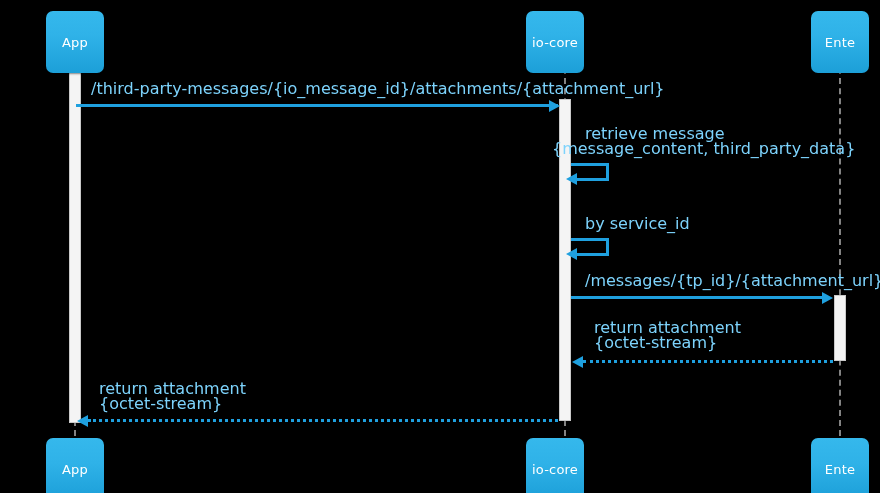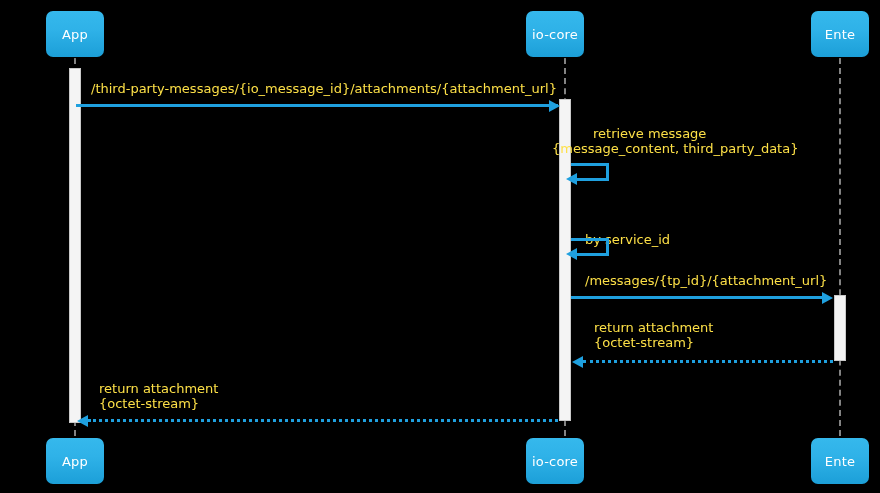--- a/index.html
+++ b/index.html
@@ -14,21 +14,21 @@
     height: 493px;
     background: #000000;
     overflow: hidden;
     font-family: "DejaVu Sans", "Liberation Sans", sans-serif;
   }
 
   
   .participant-box {
     position: absolute;
     width: 58px;
-    height: 46px;
+    height: 62px;
     border-radius: 7px;
     background: linear-gradient(180deg, #35b8ec 0%, #2fb2e8 40%, #1c9fd8 100%);
     box-shadow: 0 1px 2px rgba(0,0,0,0.45);
     display: flex;
     align-items: center;
     justify-content: center;
     box-sizing: border-box;
   }
   .participant-label {
     color: #ffffff;
@@ -77,22 +77,22 @@
   }
   .arrow-head.right {
     border-left: 11px solid #1fa0df;
   }
   .arrow-head.left {
     border-right: 11px solid #1fa0df;
   }
 
   .msg-label {
     position: absolute;
-    color: #fde047;
-    font-size: 13px;
+    color: #7dd3fc;
+    font-size: 16px;
     line-height: 15px;
     white-space: pre;
   }
 
   
   .self-loop {
     position: absolute;
     width: 38px;
     height: 18px;
     border-top: 3px solid #1fa0df;
@@ -111,26 +111,26 @@
   <div class="lifeline" style="left:839px; top:58px; height:378px;"></div>
 
   <div class="activation" style="left:69px; top:68px; height:355px;"></div>
   <div class="activation" style="left:559px; top:99px; height:322px;"></div>
   <div class="activation" style="left:834px; top:295px; height:66px;"></div>
 
   <div class="msg-label" style="left:91px; top:81px;">/third-party-messages/{io_message_id}/attachments/{attachment_url}</div>
   <div class="msg-line solid" style="left:76px; top:104px; width:482px;"></div>
   <div class="arrow-head right" style="left:549px; top:100px;"></div>
 
-  <div class="msg-label" style="left:585px; top:126px;margin-left:8px;">retrieve message</div>
+  <div class="msg-label" style="left:585px; top:126px;">retrieve message</div>
   <div class="msg-label" style="left:552px; top:141px;">{message_content, third_party_data}</div>
   <div class="self-loop" style="left:571px; top:163px;"></div>
   <div class="arrow-head left" style="left:566px; top:173px;"></div>
 
-  <div class="msg-label" style="left:585px; top:232px;">by service_id</div>
+  <div class="msg-label" style="left:585px; top:216px;">by service_id</div>
   <div class="self-loop" style="left:571px; top:238px;"></div>
   <div class="arrow-head left" style="left:566px; top:248px;"></div>
 
   <div class="msg-label" style="left:585px; top:273px;">/messages/{tp_id}/{attachment_url}</div>
   <div class="msg-line solid" style="left:571px; top:296px; width:252px;"></div>
   <div class="arrow-head right" style="left:822px; top:292px;"></div>
 
   <div class="msg-label" style="left:594px; top:320px;">return attachment</div>
   <div class="msg-label" style="left:594px; top:335px;">{octet-stream}</div>
   <div class="msg-line dotted" style="left:583px; top:360px; width:250px;"></div>

